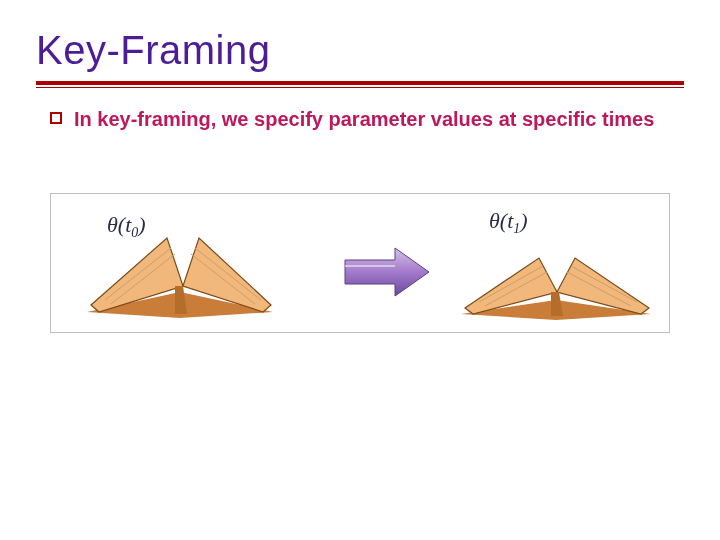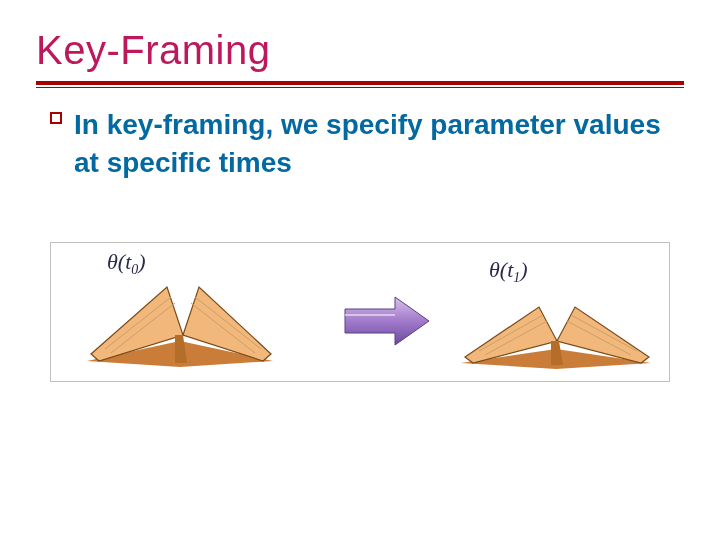--- a/index.html
+++ b/index.html
@@ -11,21 +11,21 @@
     overflow: hidden;
   }
   .slide {
     width: 100%;
     height: 100%;
     padding: 28px 36px;
   }
   .title {
     font-size: 40px;
     font-weight: 400;
-    color: #be185d;
+    color: #4c1d95;
     letter-spacing: 0.5px;
     padding-bottom: 6px;
   }
   .underline-thick {
     height: 4px;
     background: #aa0000;
     width: 100%;
     margin-top: 2px;
   }
   .underline-thin {
@@ -43,23 +43,23 @@
     gap: 12px;
   }
   .bullet-marker {
     width: 12px;
     height: 12px;
     border: 2px solid #aa0000;
     margin-top: 6px;
     flex-shrink: 0;
   }
   .bullet-text {
-    font-size: 28px;
+    font-size: 20px;
     font-weight: 700;
-    color: #0369a1;
+    color: #be185d;
     line-height: 1.35;
   }
   .diagram {
     margin-top: 60px;
     display: flex;
     justify-content: center;
   }
   .diagram-panel {
     border: 1px solid #c0c0c0;
     width: 620px;
@@ -71,21 +71,21 @@
     position: absolute;
     font-family: "Times New Roman", serif;
     font-style: italic;
     font-size: 22px;
     color: #2a2a4a;
   }
   .label-sub {
     font-size: 14px;
     vertical-align: sub;
   }
-  .label0 { left: 56px; top: 6px; }
+  .label0 { left: 56px; top: 18px; }
   .label1 { left: 438px; top: 14px; }
   .book {
     position: absolute;
     top: 36px;
   }
   .book-left { left: 24px; }
   .book-right { left: 400px; }
   .arrow {
     position: absolute;
     left: 290px;

